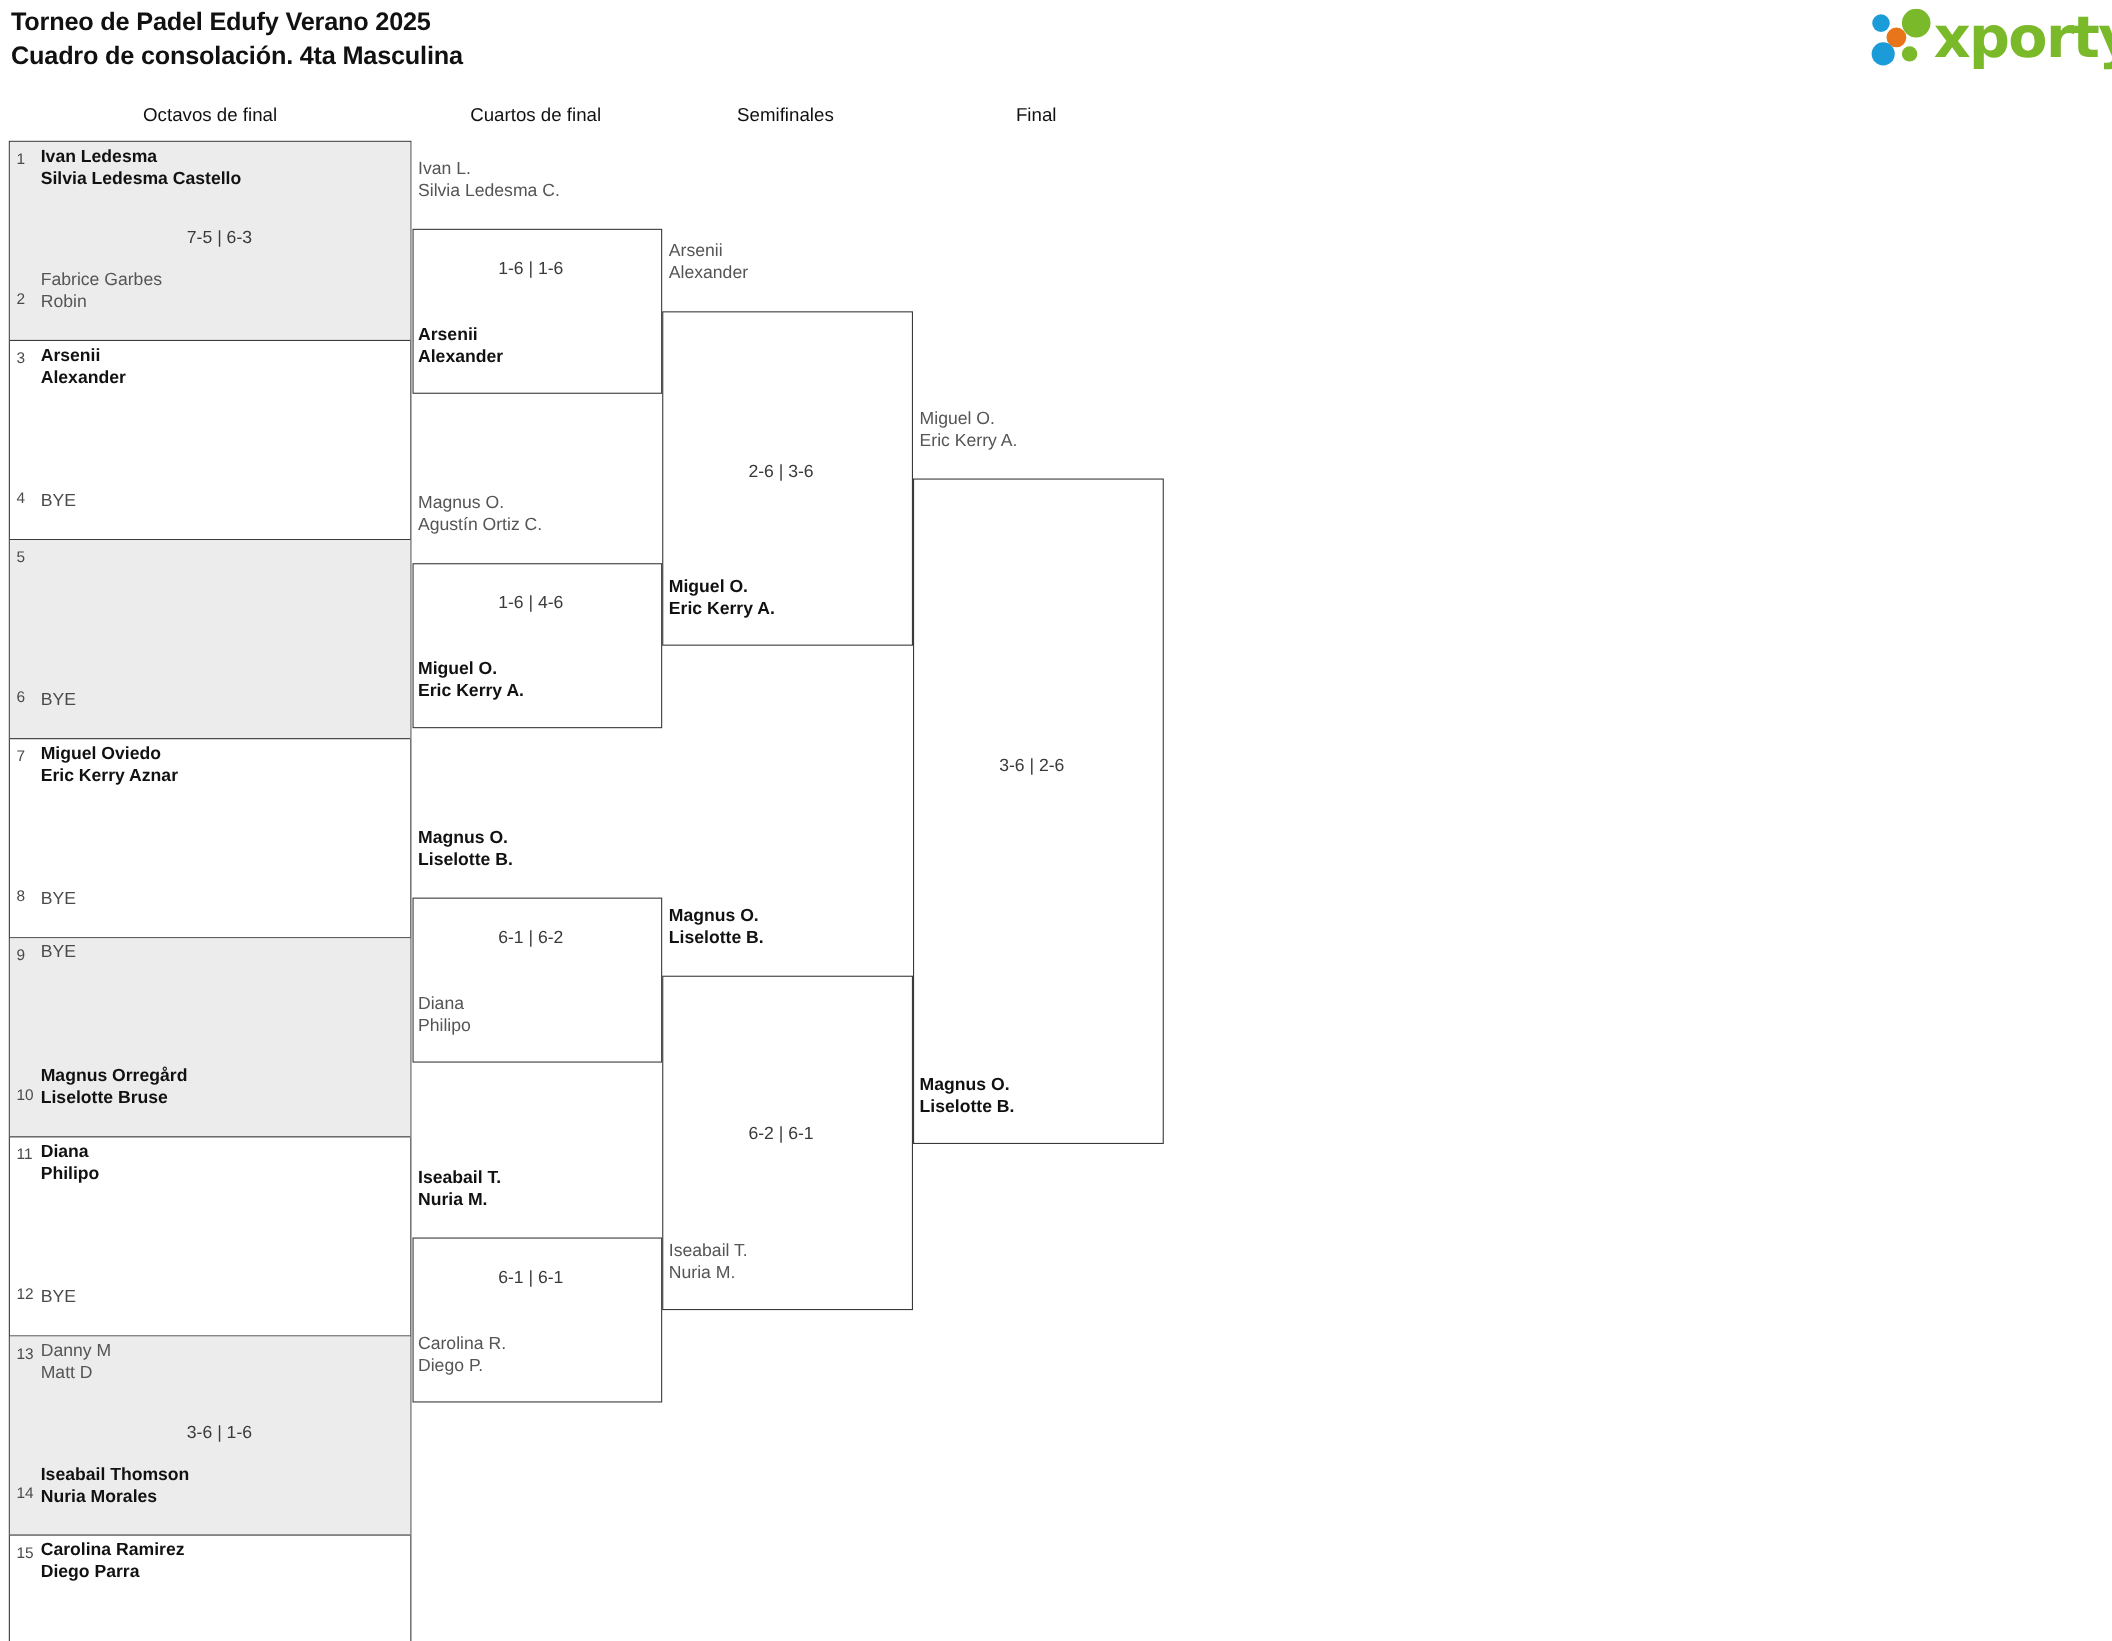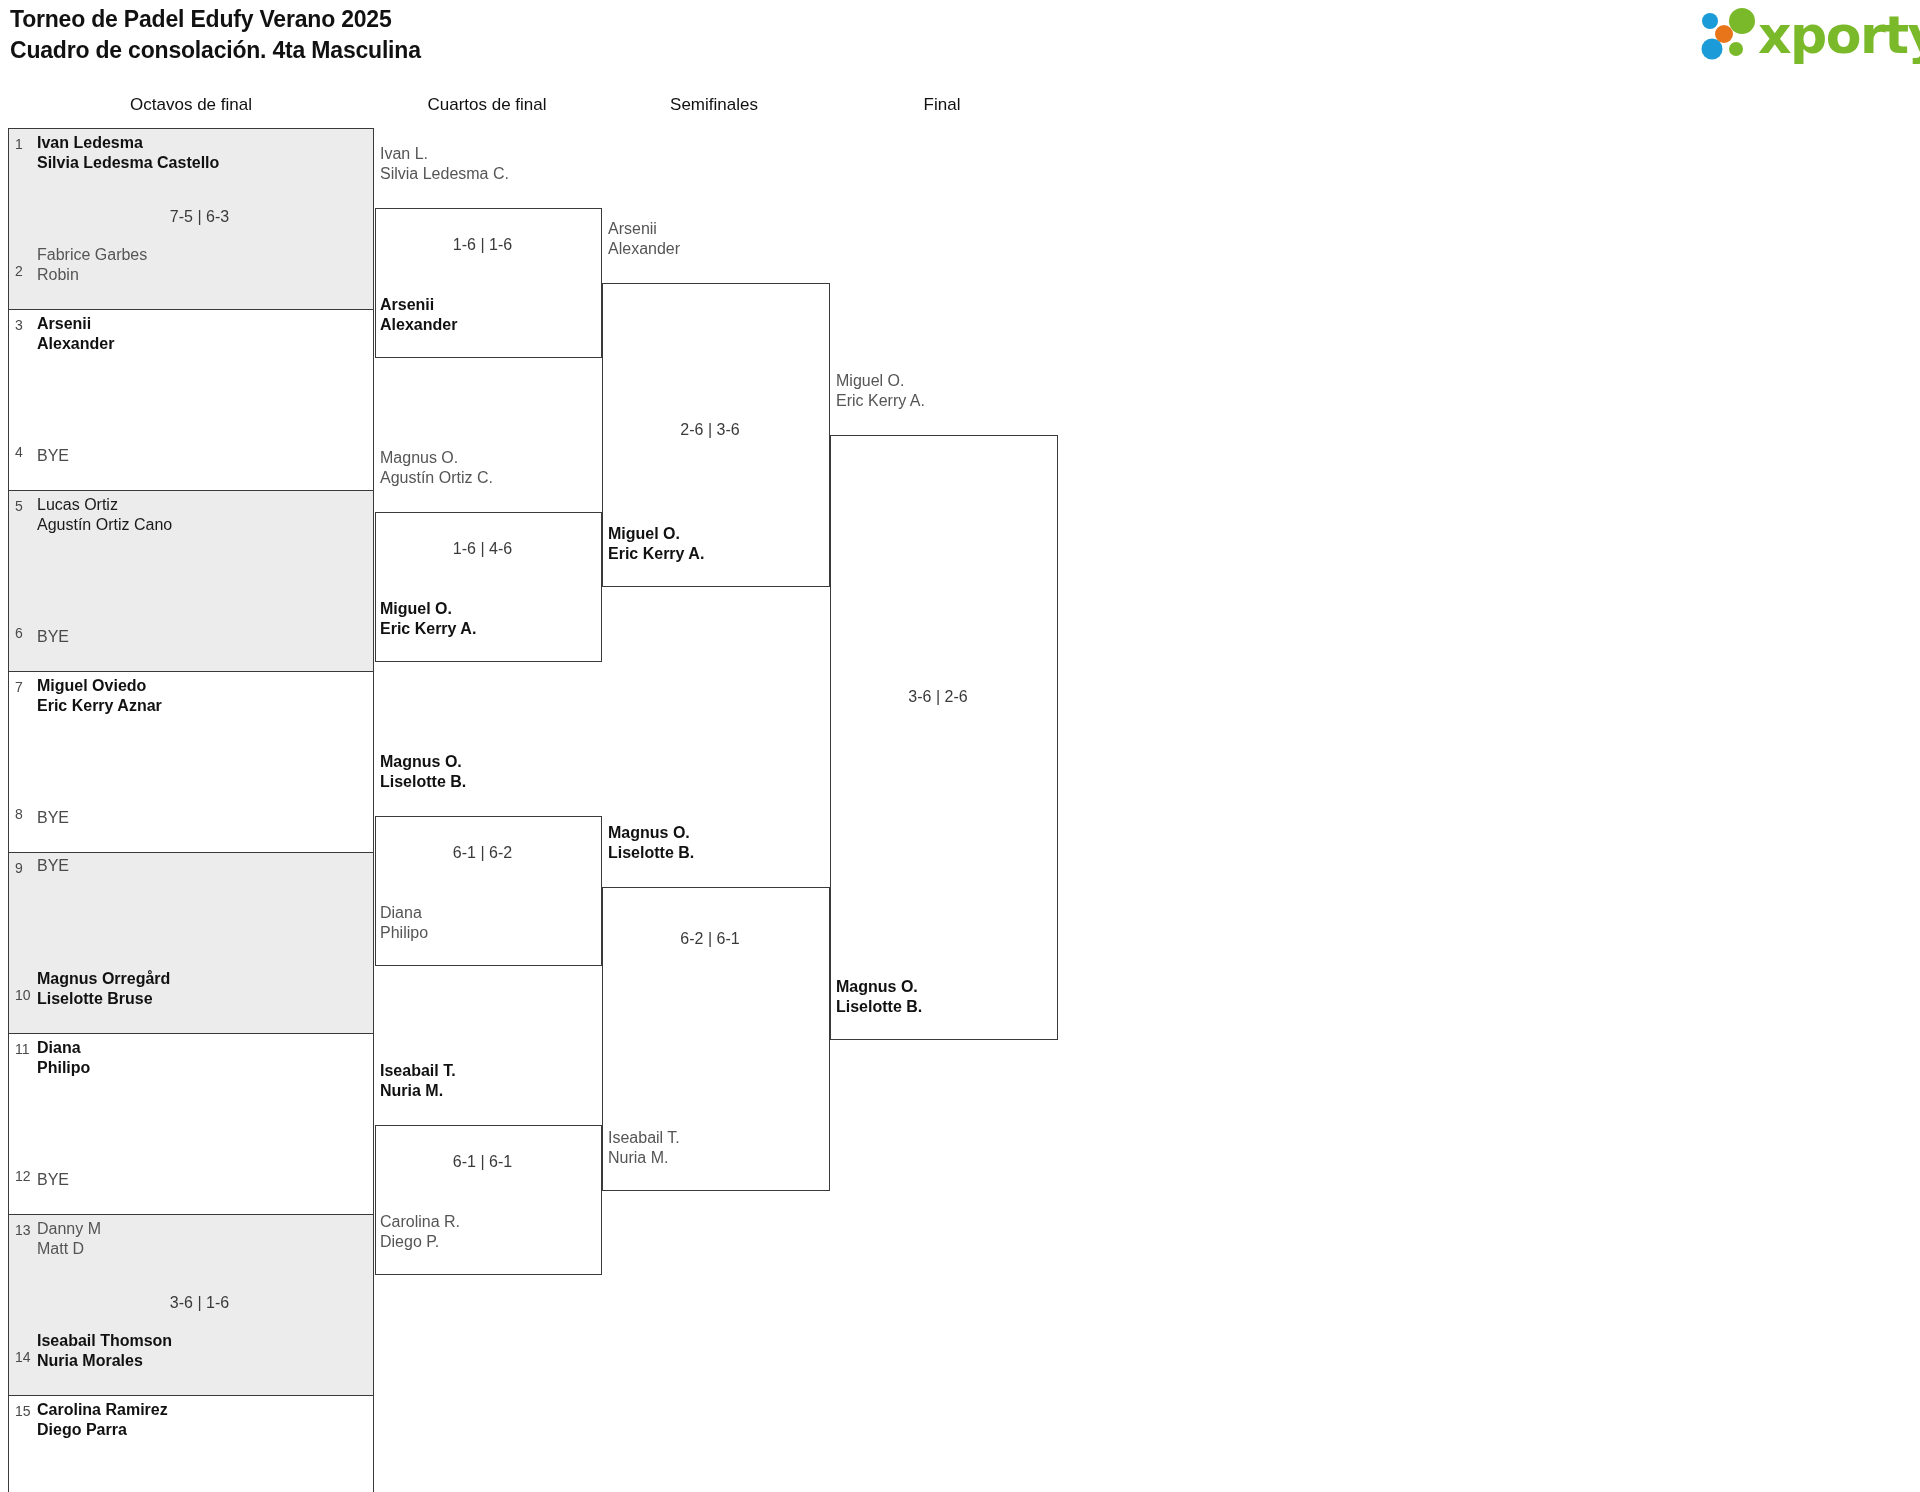--- a/index.html
+++ b/index.html
@@ -180,24 +180,20 @@
         <span class="r16-seed">4</span>
         <div class="r16-names">
           <span class="nm">BYE</span>
         </div>
       </div>
     </div>
 
     <div class="r16-pair shaded">
       <div class="r16-slot top">
         <span class="r16-seed">5</span>
-        <div class="r16-names norm">
-          <span class="nm">Lucas Ortiz</span>
-          <span class="nm">Agustín Ortiz Cano</span>
-        </div>
       </div>
       <div class="r16-score" style="top:79px;"></div>
       <div class="r16-slot bot bye">
         <span class="r16-seed">6</span>
         <div class="r16-names">
           <span class="nm">BYE</span>
         </div>
       </div>
     </div>
 
@@ -339,21 +335,21 @@
   <div class="mnames win" style="left:608px; top:524px;">
     <span class="nm">Miguel O.</span>
     <span class="nm">Eric Kerry A.</span>
   </div>
 
   <div class="mbox" style="left:602px; top:887px; width:228px; height:304px;"></div>
   <div class="mnames win" style="left:608px; top:823px;">
     <span class="nm">Magnus O.</span>
     <span class="nm">Liselotte B.</span>
   </div>
-  <div class="mscore" style="left:602px; top:930px; width:216px;">6-2 | 6-1</div>
+  <div class="mscore" style="left:602px; top:1022px; width:216px;">6-2 | 6-1</div>
   <div class="mnames lose" style="left:608px; top:1128px;">
     <span class="nm">Iseabail T.</span>
     <span class="nm">Nuria M.</span>
   </div>
 
   <div class="mbox" style="left:830px; top:435px; width:228px; height:605px;"></div>
   <div class="mnames lose" style="left:836px; top:371px;">
     <span class="nm">Miguel O.</span>
     <span class="nm">Eric Kerry A.</span>
   </div>

